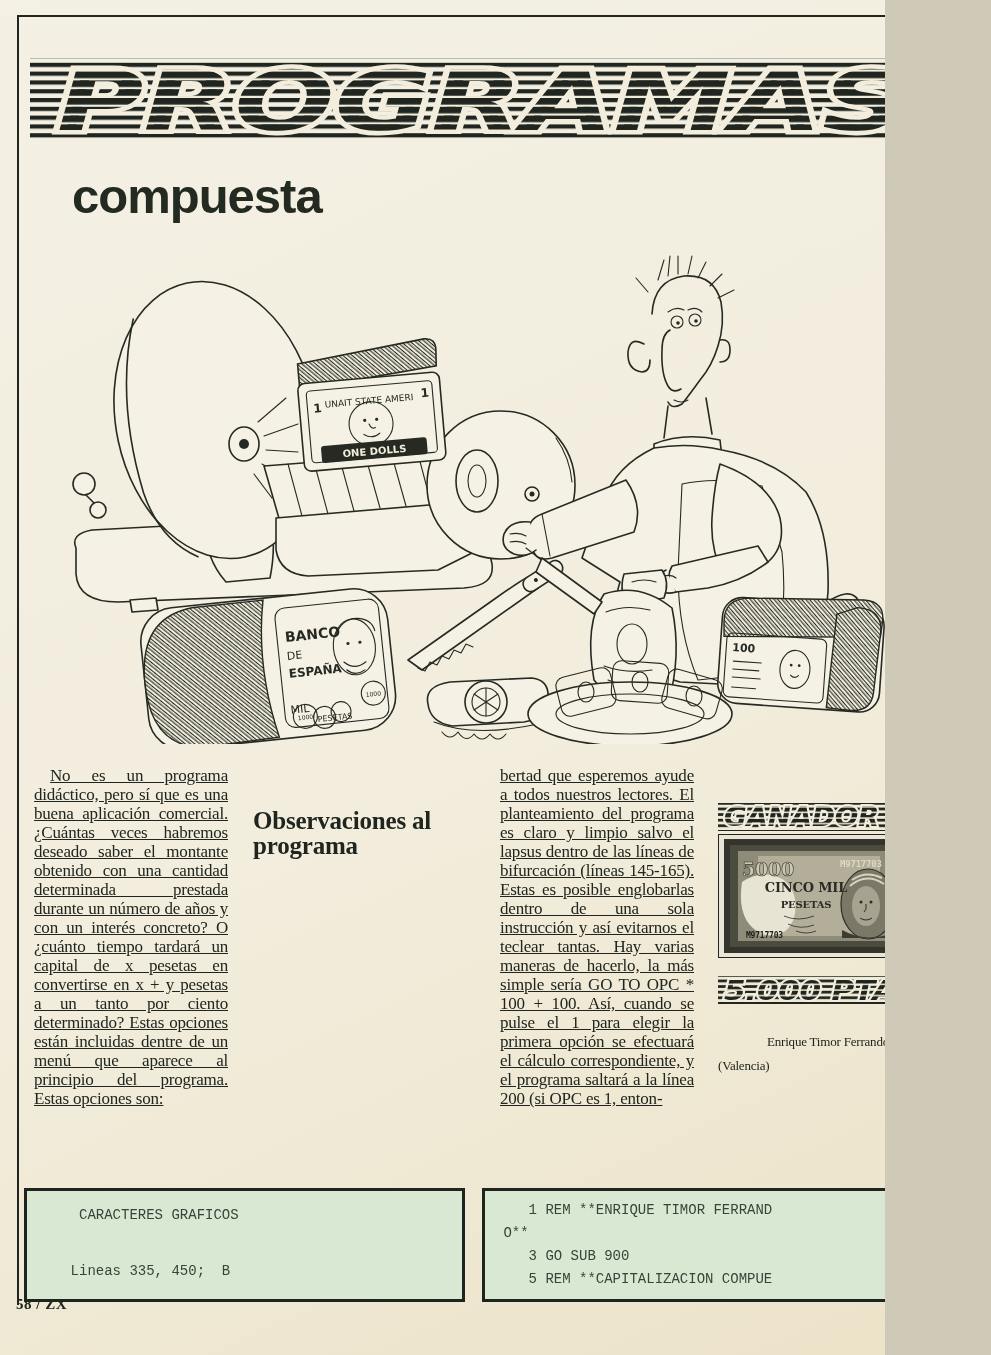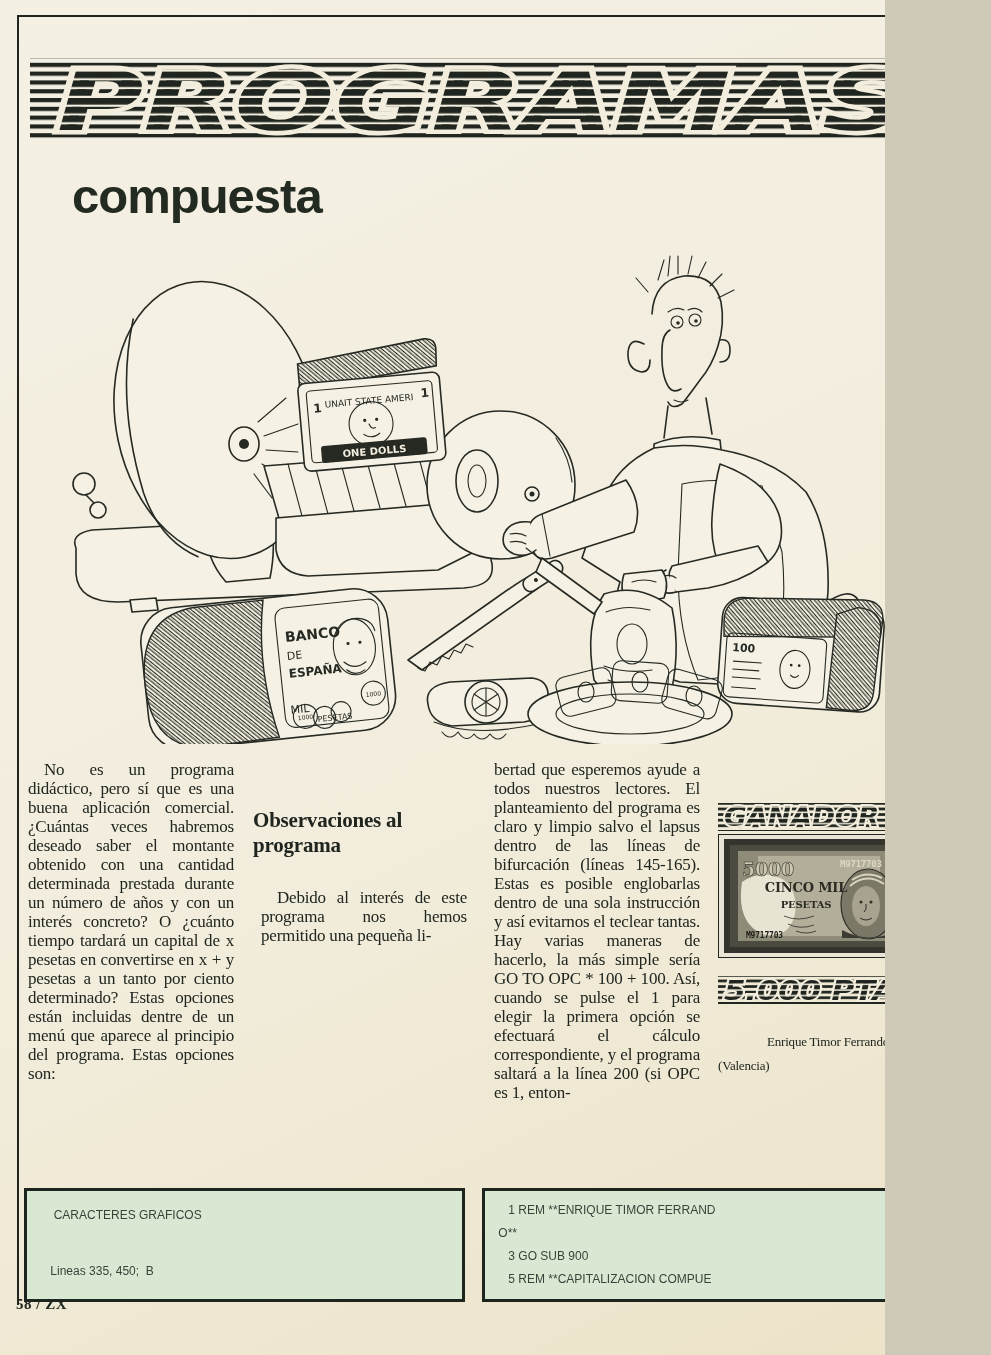--- a/index.html
+++ b/index.html
@@ -28,37 +28,37 @@
   
   .illus-wrap{position:absolute;left:18px;top:252px;width:930px;height:492px;}
   .ln{fill:none;stroke:#262a23;stroke-width:1.6;stroke-linecap:round;stroke-linejoin:round;}
   .lt{fill:none;stroke:#262a23;stroke-width:1.1;stroke-linecap:round;stroke-linejoin:round;}
   .pf{fill:#f5f1e4;stroke:#262a23;stroke-width:1.6;stroke-linecap:round;stroke-linejoin:round;}
   .hand{font-family:"DejaVu Sans",sans-serif;fill:#262a23;}
 
   
   .col{position:absolute;top:752px;width:222px;height:420px;overflow:hidden;
     font-size:17px;line-height:19px;text-align:justify;letter-spacing:-.2px;}
-  .col p{margin:8px;text-indent:16px;}
+  .col p{margin:14px;text-indent:16px;text-decoration:underline;}
   .col1{left:20px;} .col2{left:253px;} .col3{left:486px;} .col4{left:718px;width:220px;}
   .menu-item{text-indent:12px;margin:0;}
-  .obs-head{font-weight:bold;font-size:21px;line-height:25px;margin-top:56px;text-align:left;}
+  .obs-head{font-weight:bold;font-size:25px;line-height:25px;margin-top:56px;text-align:left;}
   .obs-para{margin-top:30px !important;}
   .minibanner{margin-top:50px;}
   .minibanner2{margin-top:16px;}
   .banknote{margin-top:2px;display:block;}
   .author{margin-top:20px;font-weight:normal;font-size:13px;line-height:24px;text-align:center;}
   .author .place{display:block;text-align:left;padding-right:14px;}
 
   
   .listing{position:absolute;top:1188px;height:108px;background:#d9e8d2;border:3px solid #1e241e;}
   .listing-left{left:24px;width:435px;}
   .listing-right{left:482px;width:447px;}
-  .listing pre{margin:10px 0 0 10px;font-family:Liberation Sans, sans-serif;
-    font-size:12px;color:#3a423a;white-space:pre;}
+  .listing pre{margin:10px 0 0 10px;font-family:Liberation Mono, monospace;
+    font-size:14px;color:#3a423a;white-space:pre;}
   .listing-left pre{line-height:28px;}
   .listing-right pre{margin-top:8px;line-height:23px;}
 
   .footer{position:absolute;left:16px;top:1296px;font-size:15px;font-weight:bold;letter-spacing:.5px;}
 </style>
 </head>
 <body>
 
 <div class="page">
 
@@ -252,21 +252,20 @@
     </g>
   </svg>
   </div>
 
   <div class="col col1">
     <p>No es un programa didáctico, pero sí que es una buena aplicación comercial. ¿Cuántas veces habremos deseado saber el montante obtenido con una cantidad determinada prestada durante un número de años y con un interés concreto? O ¿cuánto tiempo tardará un capital de x pesetas en convertirse en x + y pesetas a un tanto por ciento determinado? Estas opciones están incluidas dentre de un menú que aparece al principio del programa. Estas opciones son:</p>
   </div>
 
   <div class="col col2">
     <div class="obs-head">Observaciones al programa</div>
-    <p class="obs-para">Debido al interés de este programa nos hemos permitido una pequeña li-</p>
   </div>
 
   <div class="col col3">
     <p style="text-indent:0">bertad que esperemos ayude a todos nuestros lectores. El planteamiento del programa es claro y limpio salvo el lapsus dentro de las líneas de bifurcación (líneas 145-165). Estas es posible englobarlas dentro de una sola instrucción y así evitarnos el teclear tantas. Hay varias maneras de hacerlo, la más simple sería GO TO OPC * 100 + 100. Así, cuando se pulse el 1 para elegir la primera opción se efectuará el cálculo correspondiente, y el programa saltará a la línea 200 (si OPC es 1, enton-</p>
   </div>
 
   <div class="col col4">
 
     <div class="minibanner">
       <svg viewBox="0 0 218 30" width="218" height="30">

